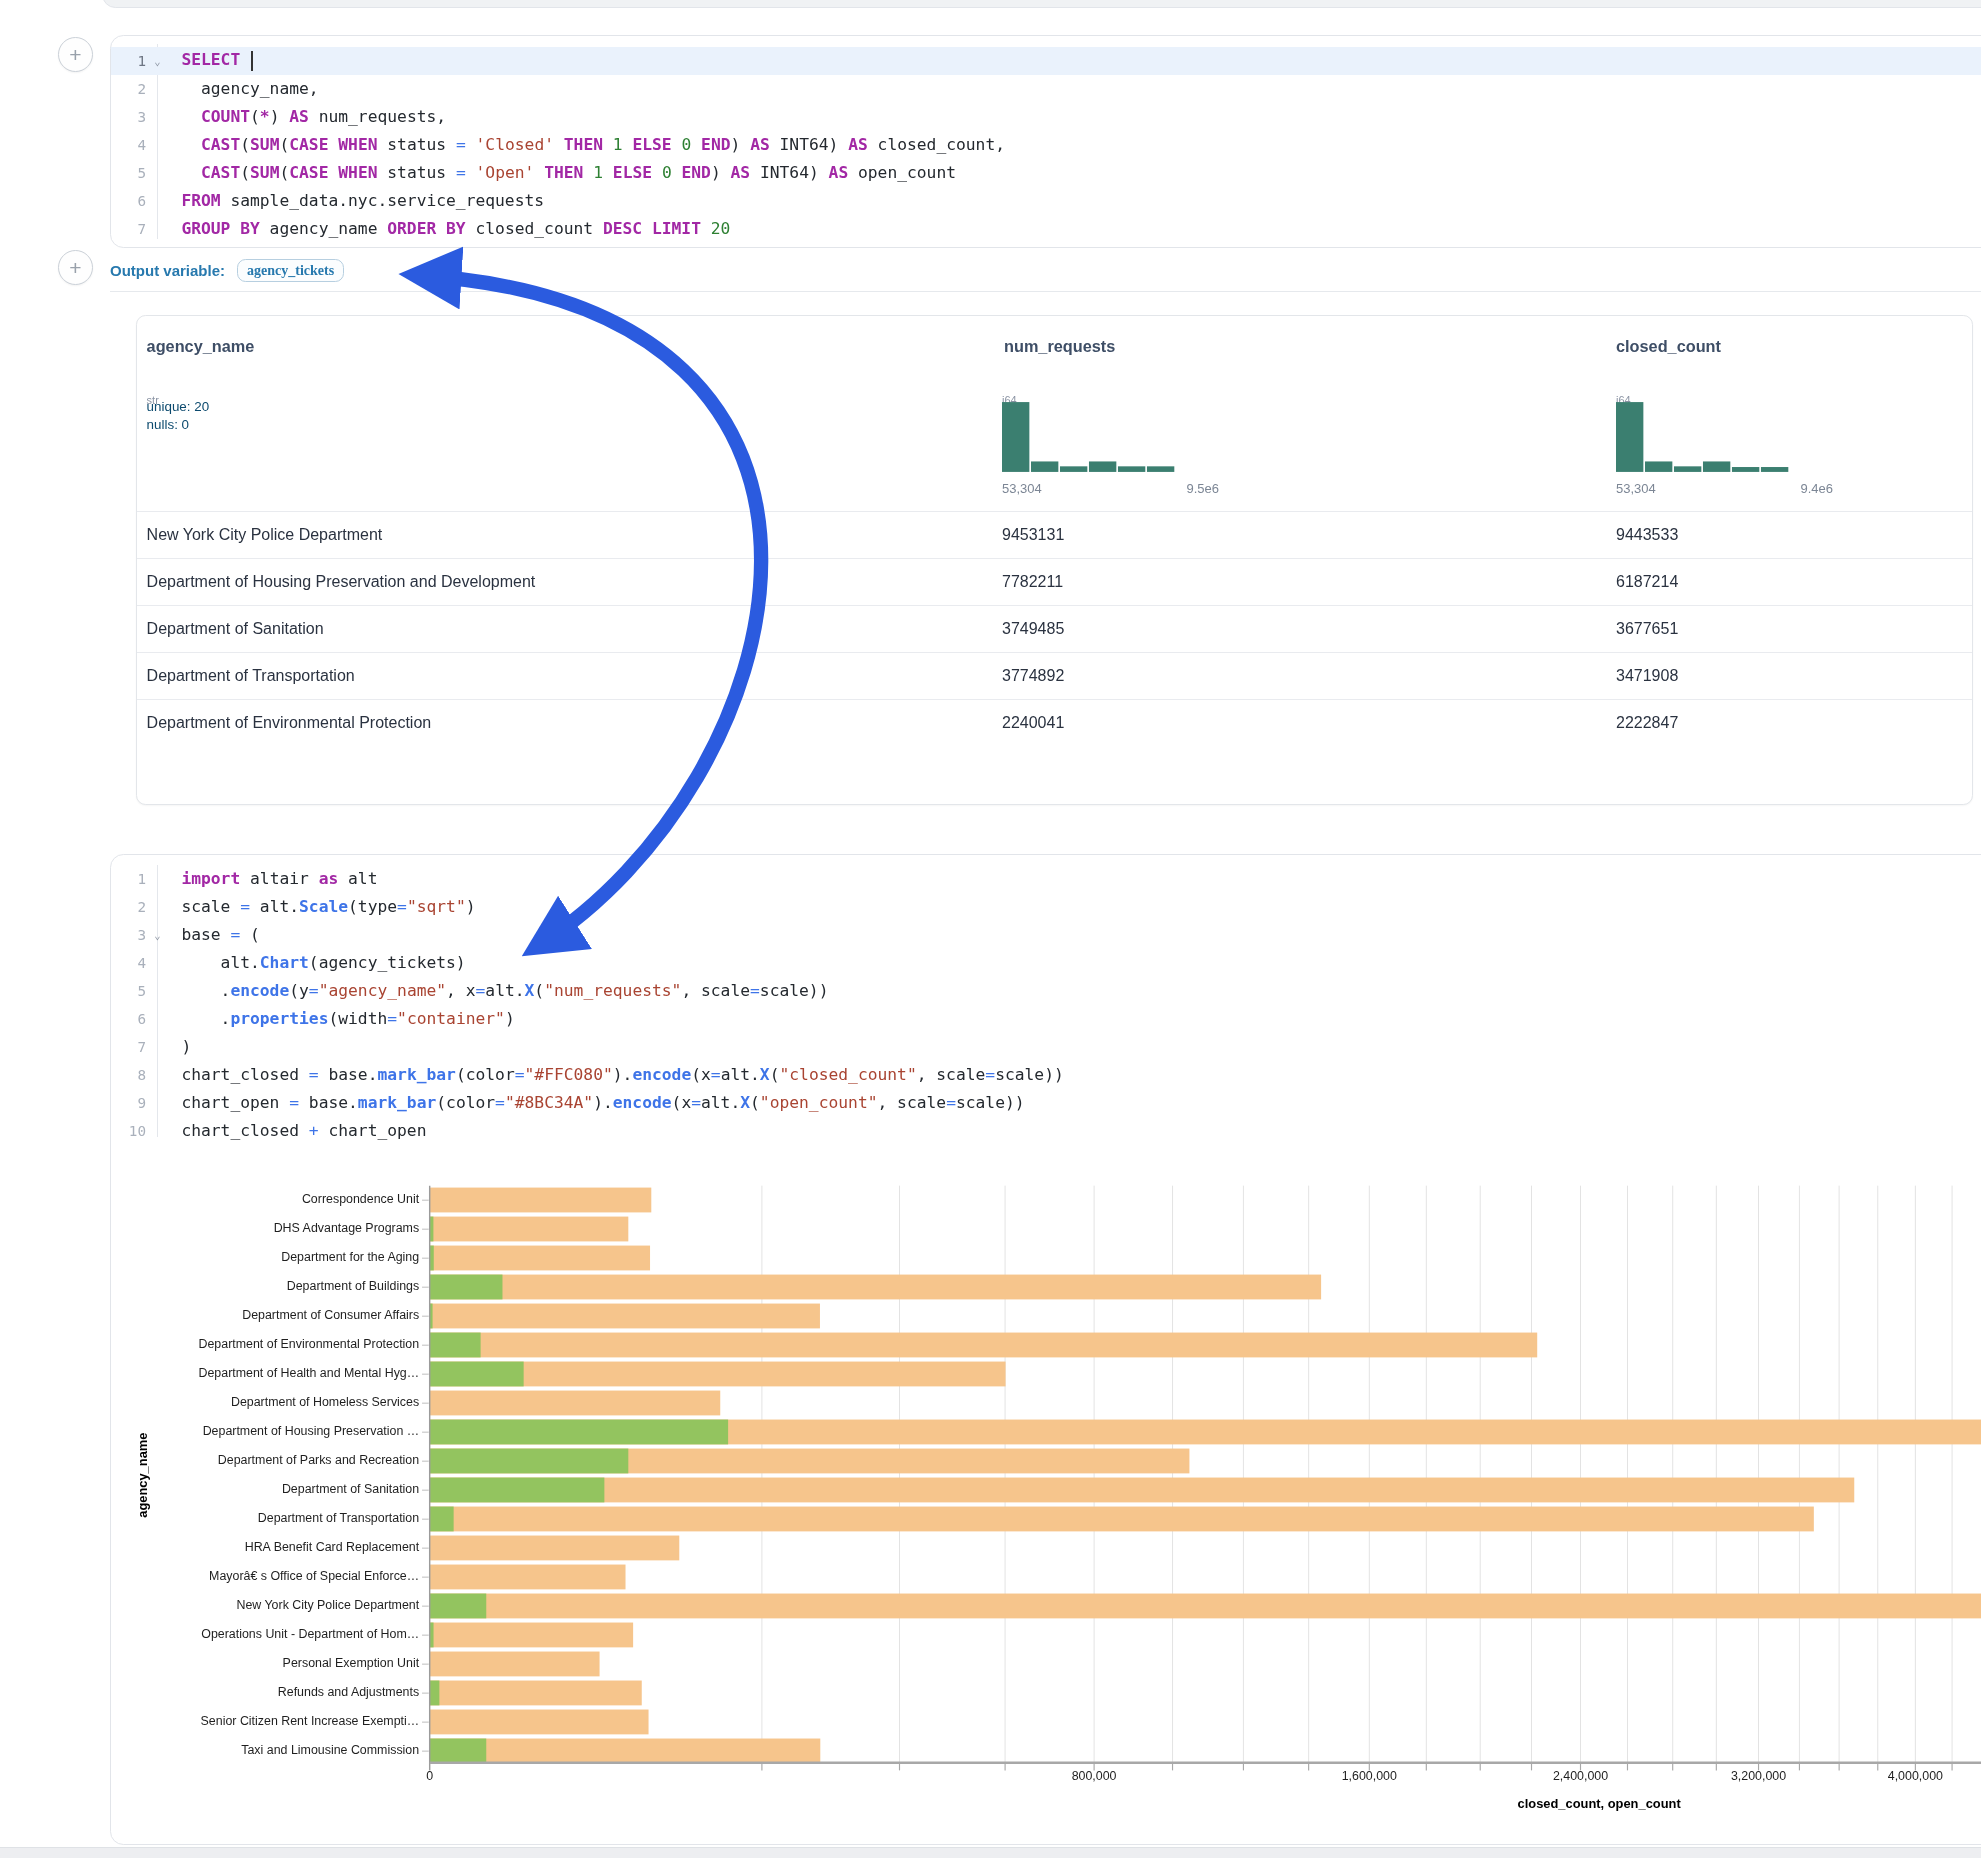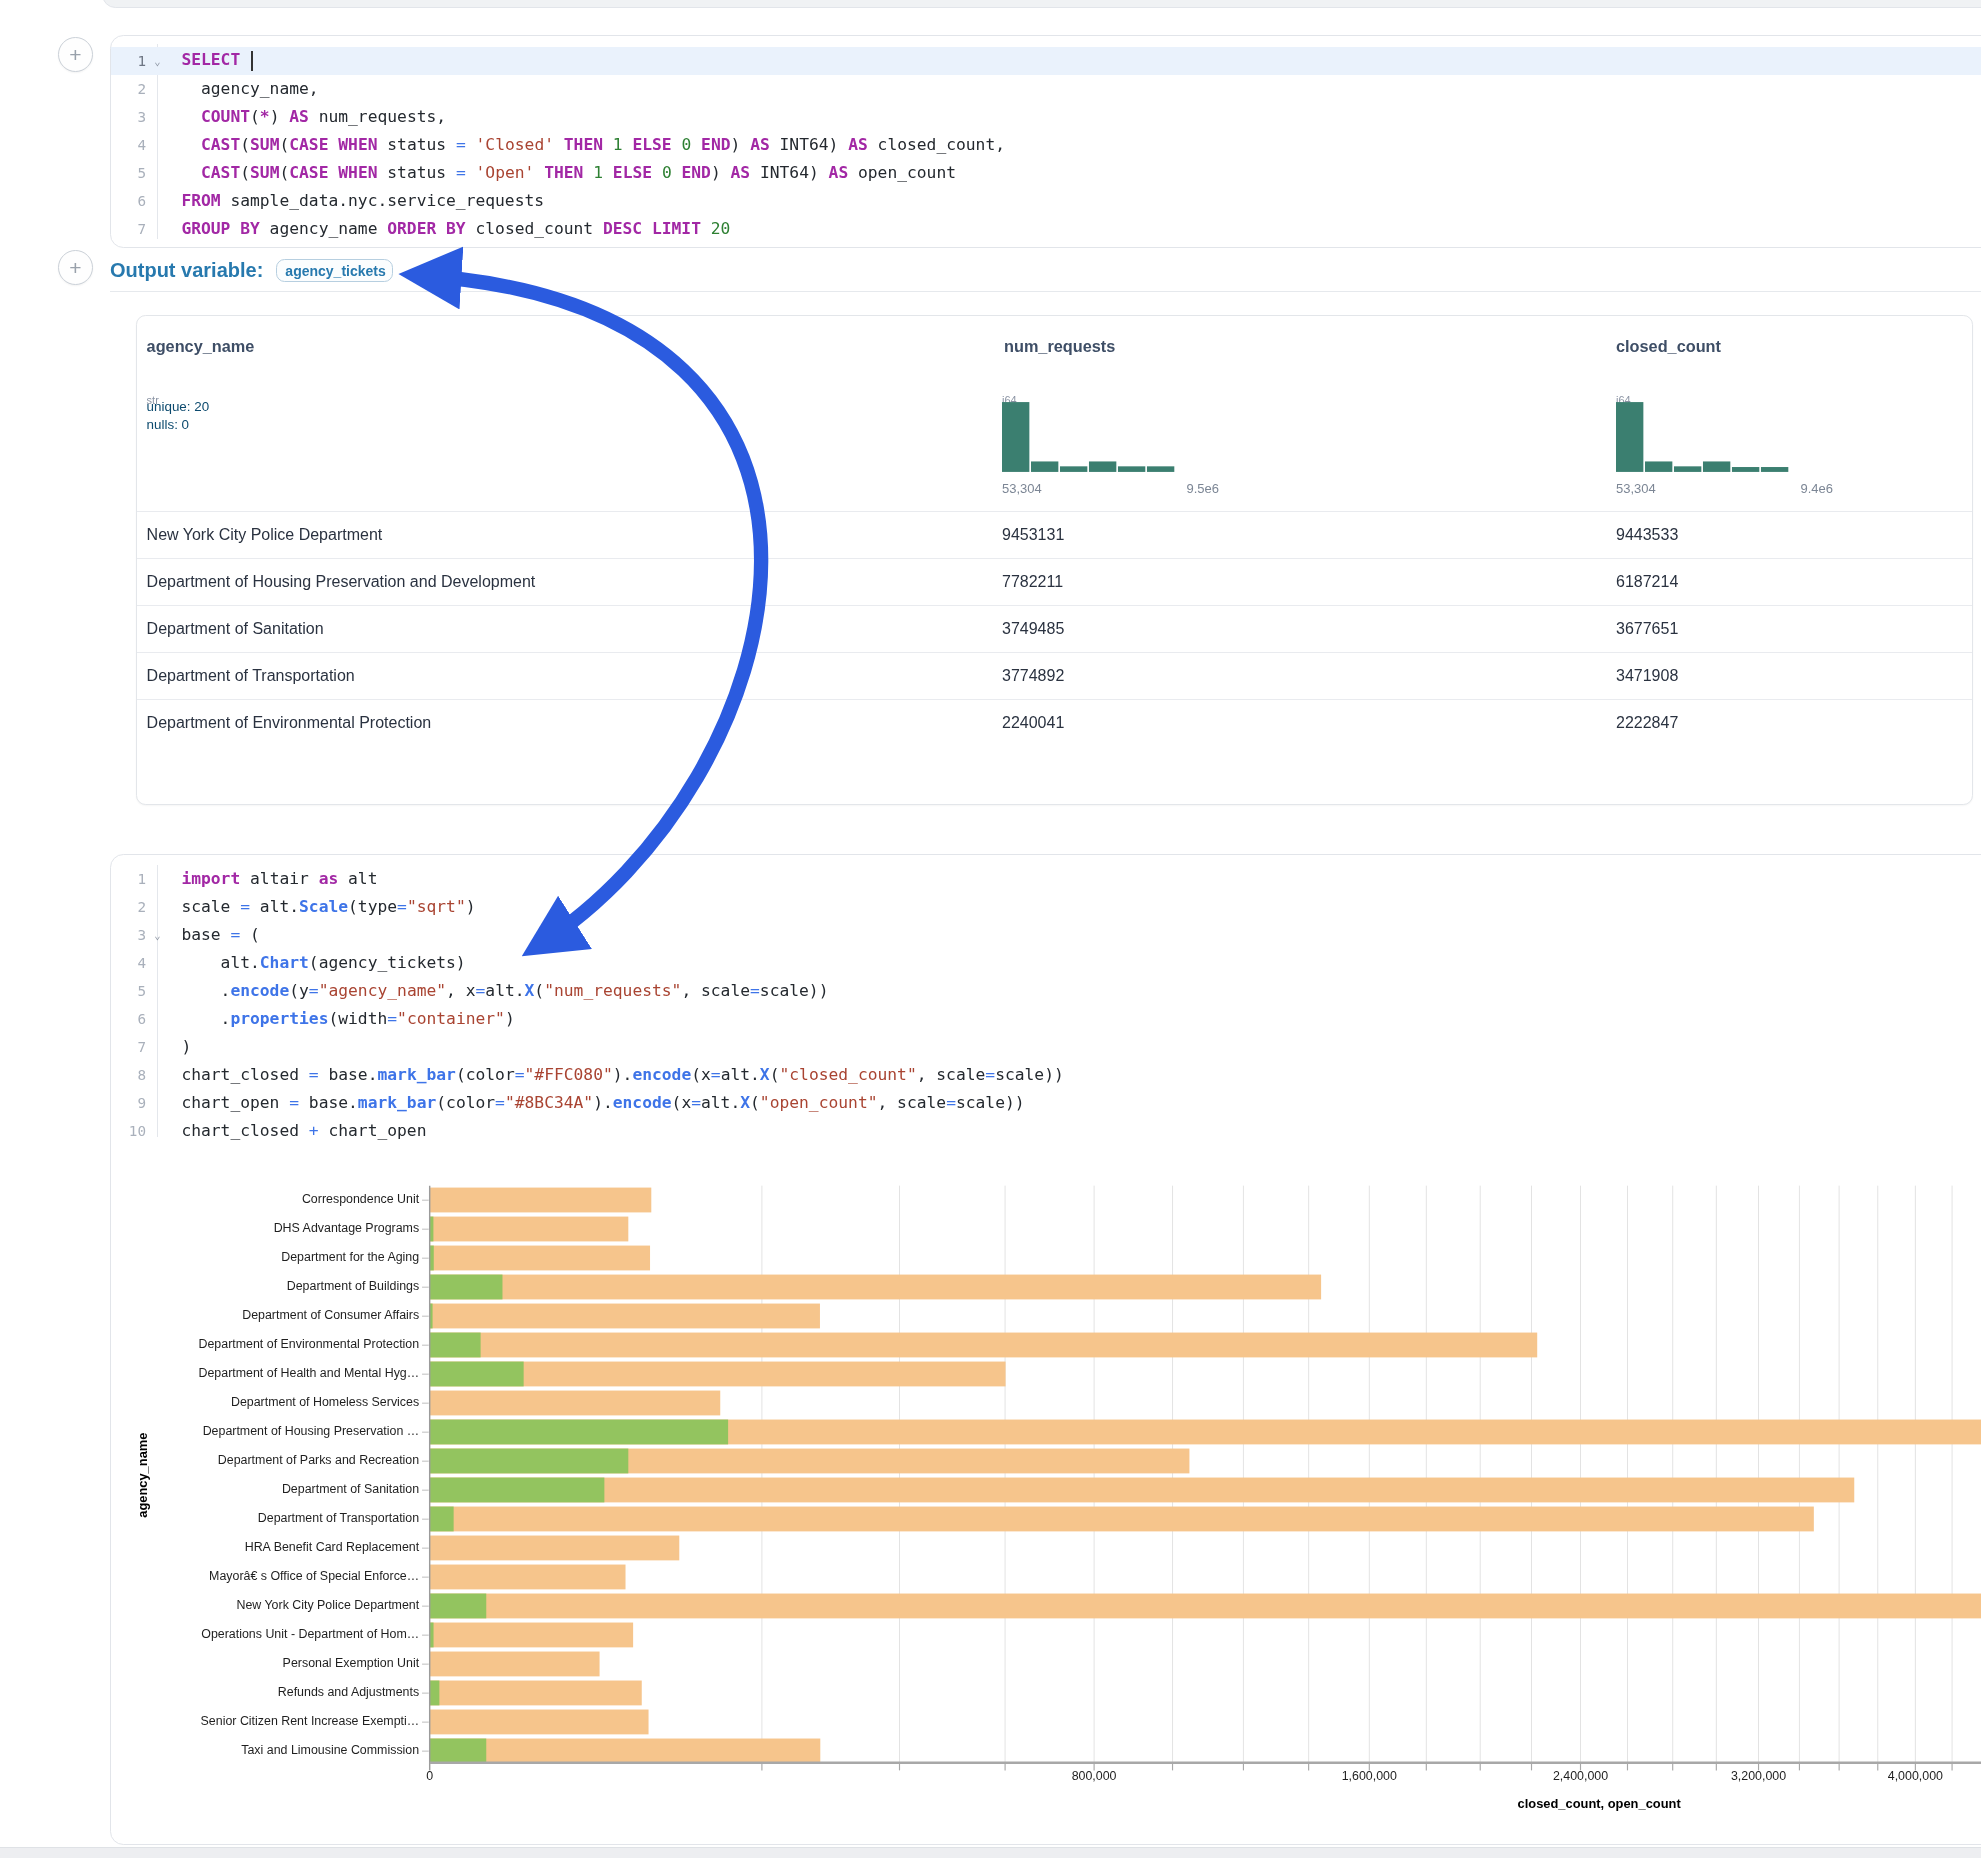--- a/index.html
+++ b/index.html
@@ -27,24 +27,24 @@
   .tk-k{color:#A228A5;font-weight:600;}
   .tk-f{color:#3E74E8;font-weight:600;}
   .tk-s{color:#A94432;}
   .tk-n{color:#2E8033;}
   .tk-o{color:#3E74E8;}
   .tk-cur{display:inline-block;width:1.9px;height:20px;background:#333;
           vertical-align:middle;margin-left:1px;}
   
   .outrow{position:absolute;left:110px;top:250px;height:41px;display:flex;
           align-items:center;}
-  .outlabel{color:#2779AE;font-weight:bold;font-size:20px;}
+  .outlabel{color:#2779AE;font-weight:bold;font-size:15px;}
   .outpill{margin-left:12.4px;border:1.4px solid #B7CFE0;border-radius:8.6px;
            background:#FBFDFE;color:#2779AE;font-weight:bold;font-size:14px;
-           padding:2.9px 8.6px;max-width:98px;overflow:hidden;white-space:nowrap;}
+           padding:2.9px 8.6px;max-width:98px;overflow:hidden;white-space:nowrap;font-family:Liberation Serif, serif;}
   .hairline{position:absolute;left:110px;right:0;height:1px;background:#E6E9ED;}
   
   .tcard{position:absolute;left:136px;top:315px;width:1835px;height:488px;
          background:#fff;border:1px solid #E3E6EA;border-radius:9.6px;
          box-shadow:0 1px 1.9px rgba(0,0,0,.04);overflow:hidden;}
   .thead{position:absolute;left:0;top:0;width:100%;height:195px;
          display:grid;grid-template-columns:865px 614px 1fr;}
   .thcol{position:relative;}
   .thname{font-size:16.3px;font-weight:bold;color:#3E4E66;position:absolute;top:21px;}
   .thtype{font-size:11px;color:#8A93A3;position:absolute;top:44px;margin-top:34px;}

